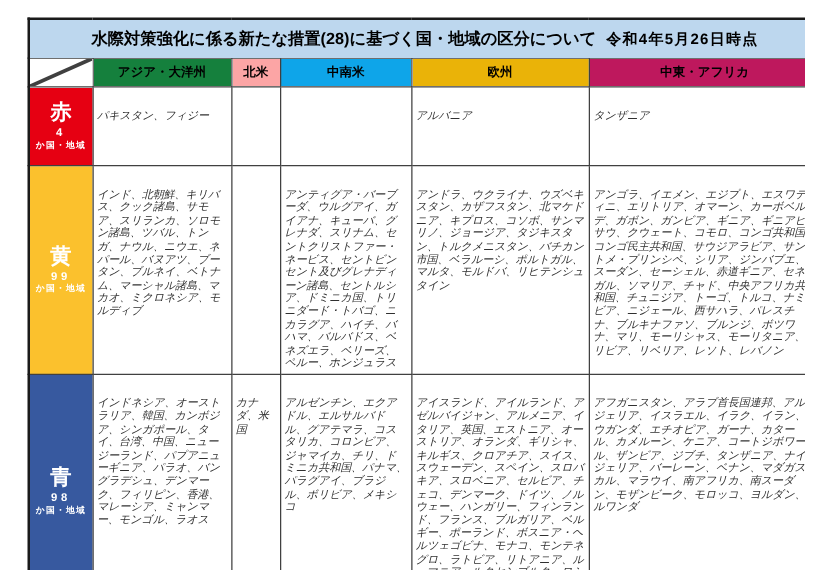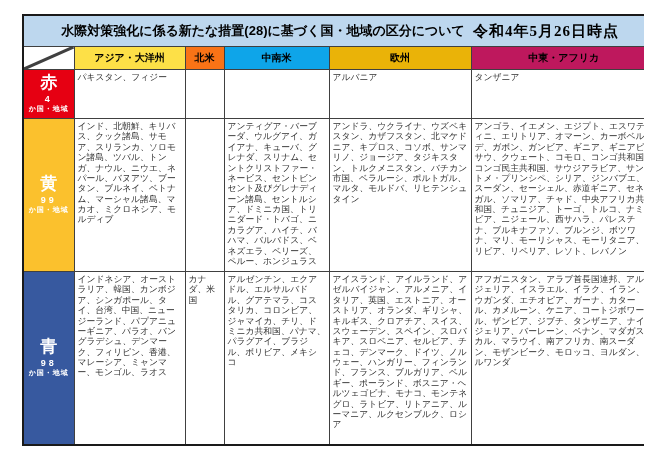--- a/index.html
+++ b/index.html
@@ -36,24 +36,23 @@
     display:flex;align-items:center;justify-content:center;
     height:30px;padding:0 4px;
   }
   .title-text{
     font-size:13px;font-weight:bold;color:#000;
     white-space:nowrap;
     letter-spacing:0px;
     margin-right:8px;
   }
   .title-date{
-    font-size:15px;font-weight:bold;color:#000;
+    font-size:12px;font-weight:bold;color:#000;
     white-space:nowrap;
     letter-spacing:1px;
-    font-family:Liberation Serif, serif;
   }
   
   .hdr{
     height:22px;
     vertical-align:middle;
     text-align:center;
     font-size:10px;font-weight:bold;color:#000;
   }
   .diag-cell{
     position:relative;
@@ -70,22 +69,23 @@
   .rowlabel .cnt{font-size:9px;font-weight:bold;letter-spacing:3px;display:block;margin-top:1px;}
   .rowlabel .unit{font-size:7px;font-weight:bold;display:block;letter-spacing:1px;}
   
   .cell{
     font-size:8.8px;
     line-height:1.18;
     color:#303030;
     text-align:left;
   }
   .cell .ct{
-    padding:2px 3px 0 3px;
+    padding:17px 3px 0 3px;
     overflow:hidden;
+    font-style:italic;
   }
   .r-red  .ct{height:45px;}
   .r-yel  .ct{height:149px;}
   .r-blu  .ct{height:169px;}
 </style>
 </head>
 <body>
 
 <div class="page">
   <table class="main">
@@ -107,22 +107,22 @@
         </div>
       </td>
     </tr>
 
     <tr style="height:22px;">
       <td class="hdr diag-cell">
         <svg viewBox="0 0 100 100" preserveAspectRatio="none">
           <line x1="0" y1="100" x2="100" y2="0" stroke="#404040" stroke-width="3" vector-effect="non-scaling-stroke"></line>
         </svg>
       </td>
-      <td class="hdr" style="background-color: #fde047;">アジア・大洋州</td>
-      <td class="hdr" style="background-color: #f97316;">北米</td>
+      <td class="hdr" style="background-color: #15803d;">アジア・大洋州</td>
+      <td class="hdr" style="background-color: #fca5a5;">北米</td>
       <td class="hdr" style="background-color: #0ea5e9;">中南米</td>
       <td class="hdr" style="background-color: #eab308;">欧州</td>
       <td class="hdr" style="background-color: #be185d;">中東・アフリカ</td>
     </tr>
 
     <tr class="r-red" style="height:49px;">
       <td class="rowlabel" style="background-color: rgb(230, 0, 18);">
         <span class="big">赤</span>
         <span class="cnt">4</span>
         <span class="unit">か国・地域</span>

